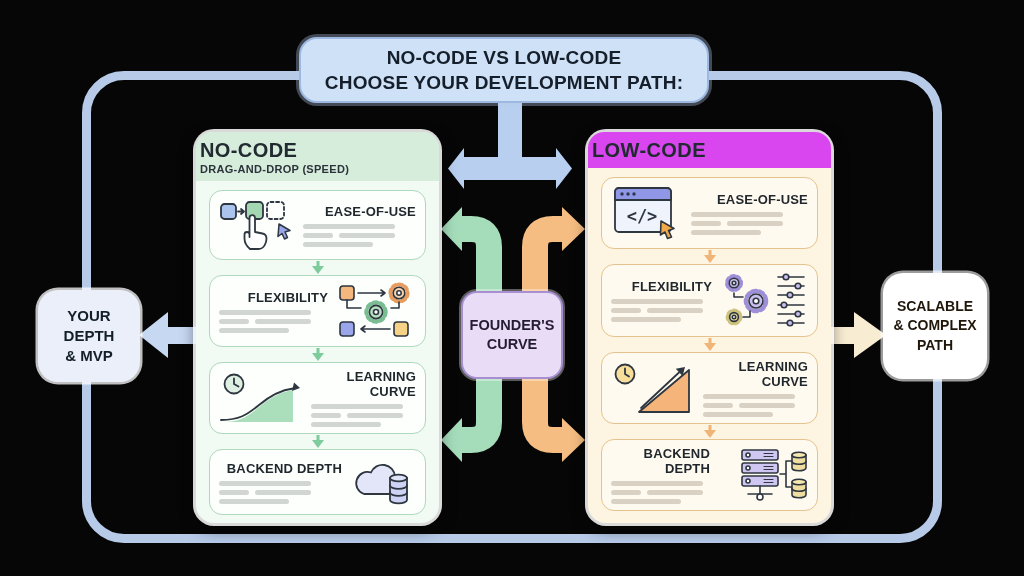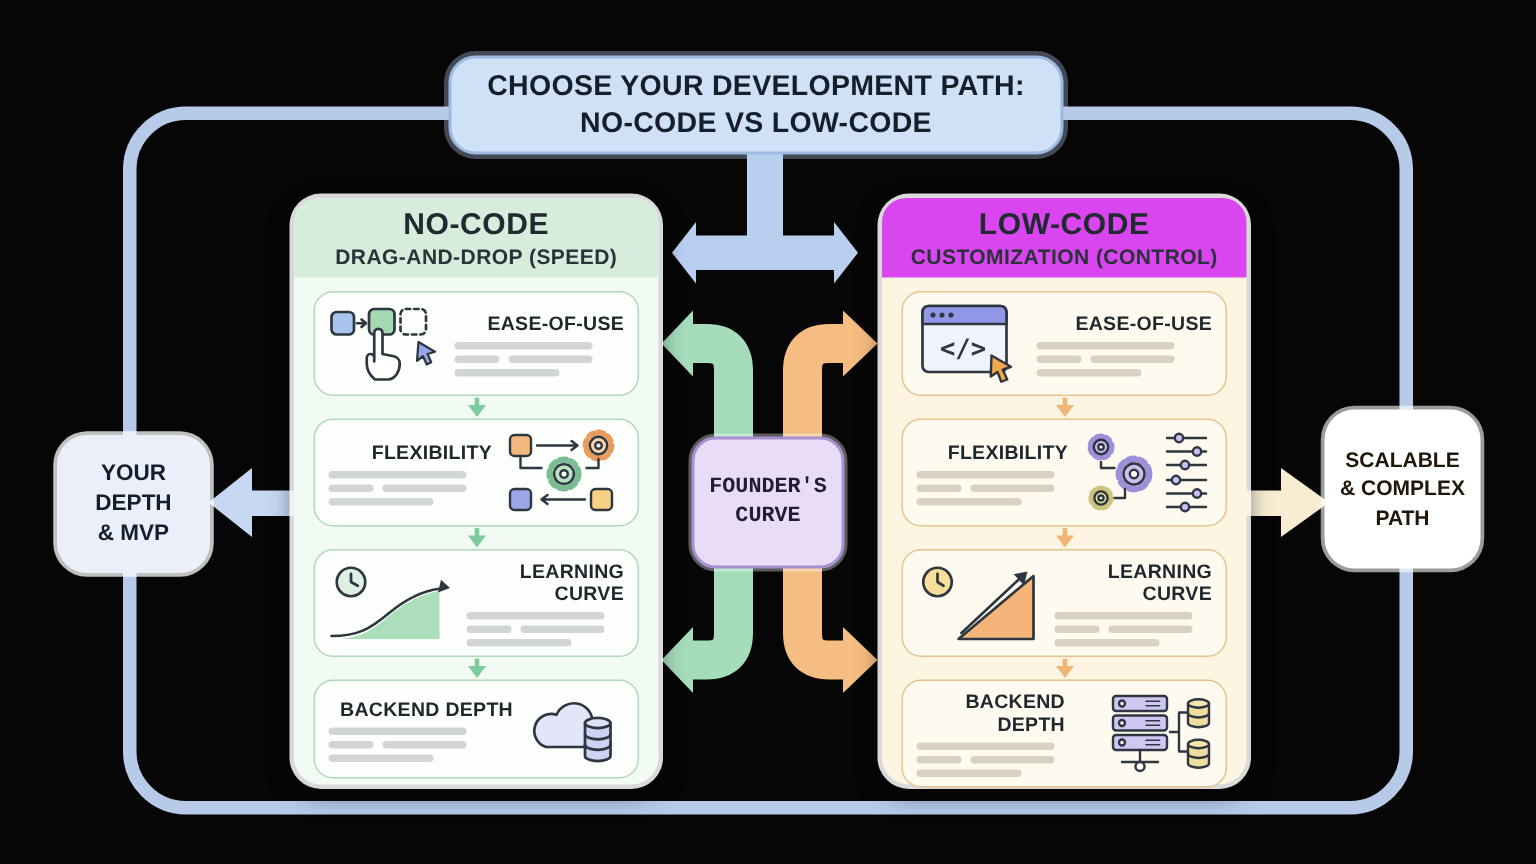--- a/index.html
+++ b/index.html
@@ -24,25 +24,25 @@
     box-shadow:0 0 0 3px rgba(182,203,233,.35);text-align:center;
   }
   
   .panel{
     position:absolute;top:132px;width:243px;height:391px;z-index:3;
     border-radius:18px;display:flex;flex-direction:column;box-sizing:border-box;
     box-shadow:0 0 0 3px rgba(255,255,255,.85), 0 6px 16px rgba(0,0,0,.55);
   }
   .nc{left:196px;background:#f1faf3;}
   .lc{left:588px;background:#fdf4e2;}
-  .panel-header{border-radius:16px 16px 0 0;text-align:center;padding:7px 4px 6px;}
+  .panel-header{border-radius:16px 16px 0 0;text-align:left;padding:7px 4px 6px;}
   .nc .panel-header{background:#d7eddc;}
   .lc .panel-header{background:#d946ef;}
   .panel-title{font-size:20px;font-weight:800;color:#222a31;letter-spacing:.4px;}
-  .panel-sub{font-size:14px;font-weight:700;color:#2b323a;letter-spacing:.3px;margin-top:1px;}
+  .panel-sub{font-size:11px;font-weight:700;color:#2b323a;letter-spacing:.3px;margin-top:1px;}
   .panel-body{flex:1;display:flex;flex-direction:column;padding:9px 13px 12px;}
   .card{
     flex:1;display:flex;align-items:center;gap:8px;padding:6px 9px;box-sizing:border-box;
     background:#fcfffc;border:1.6px solid #afd8bc;border-radius:13px;
   }
   .lc .card{background:#fffaef;border-color:#e6c38e;}
   .connector{flex:none;height:15px;display:flex;align-items:center;justify-content:center;}
   .card-text{flex:1;min-width:0;}
   .card-title{font-size:13px;font-weight:800;color:#1f262c;letter-spacing:.2px;margin-bottom:5px;text-align:right;}
   .bars{display:flex;flex-direction:column;gap:4px;}
@@ -51,21 +51,20 @@
   .lc .bar{background:#d9d2c4;}
   .b1{width:92px;}.b2{width:30px;}.b3{width:56px;}.b4{width:70px;}
   .icon{flex:none;display:flex;align-items:center;justify-content:center;}
   
   .goal{
     position:absolute;left:461px;top:291px;width:102px;height:88px;z-index:4;
     background:#e9dcf7;border:2.5px solid #a78fd2;border-radius:16px;box-sizing:border-box;
     display:flex;flex-direction:column;align-items:center;justify-content:center;
     font-weight:800;font-size:14.5px;line-height:1.3;color:#241c30;text-align:center;
     box-shadow:0 0 0 2px rgba(255,255,255,.35);
-    font-family:Liberation Mono, monospace;
   }
   
   .outcome{
     position:absolute;z-index:4;border-radius:20px;box-sizing:border-box;
     display:flex;flex-direction:column;align-items:center;justify-content:center;
     font-weight:800;text-align:center;
   }
   .fast{
     left:38px;top:290px;width:102px;height:92px;background:#eaeffa;color:#131e28;
     font-size:15px;line-height:1.35;box-shadow:0 0 0 2.5px rgba(255,255,255,.75);
@@ -109,22 +108,22 @@
     <polygon points="168,312 168,358 139,335"></polygon>
   </g>
 
   <g fill="#f8ecd3">
     <rect x="828" y="327" width="28" height="17"></rect>
     <polygon points="854,312 854,358 886,335"></polygon>
   </g>
 </svg>
 
 <div class="title-box">
+  <span>NO-CODE VS LOW-CODE</span>
   <span>CHOOSE YOUR DEVELOPMENT PATH:</span>
-  <span>NO-CODE VS LOW-CODE</span>
 </div>
 
 <div class="panel nc">
   <div class="panel-header">
     <div class="panel-title">NO-CODE</div>
     <div class="panel-sub">DRAG-AND-DROP (SPEED)</div>
   </div>
   <div class="panel-body">
 
     <div class="card">
@@ -271,21 +270,20 @@
         </svg>
       </span>
     </div>
 
   </div>
 </div>
 
 <div class="panel lc">
   <div class="panel-header">
     <div class="panel-title">LOW-CODE</div>
-    <div class="panel-sub">CUSTOMIZATION (CONTROL)</div>
   </div>
   <div class="panel-body">
 
     <div class="card">
       <span class="icon">
         <svg width="72" height="56" viewBox="0 0 72 56">
           <g stroke="#2e3640" stroke-width="1.8" fill="none" stroke-linecap="round" stroke-linejoin="round">
             <rect x="4" y="3" width="56" height="44" rx="4" fill="#eef3fc"></rect>
             <path d="M4,7 a4,4 0 0 1 4,-4 h48 a4,4 0 0 1 4,4 v8 h-56 z" fill="#9097e6"></path>
             <circle cx="11" cy="9" r="1.7" fill="#30364a" stroke="none"></circle>

